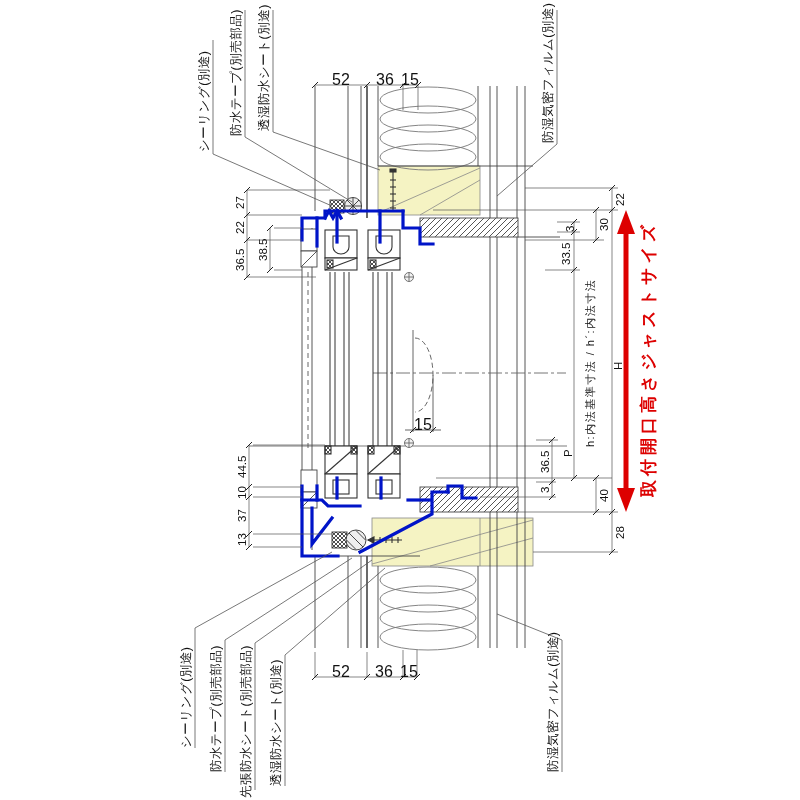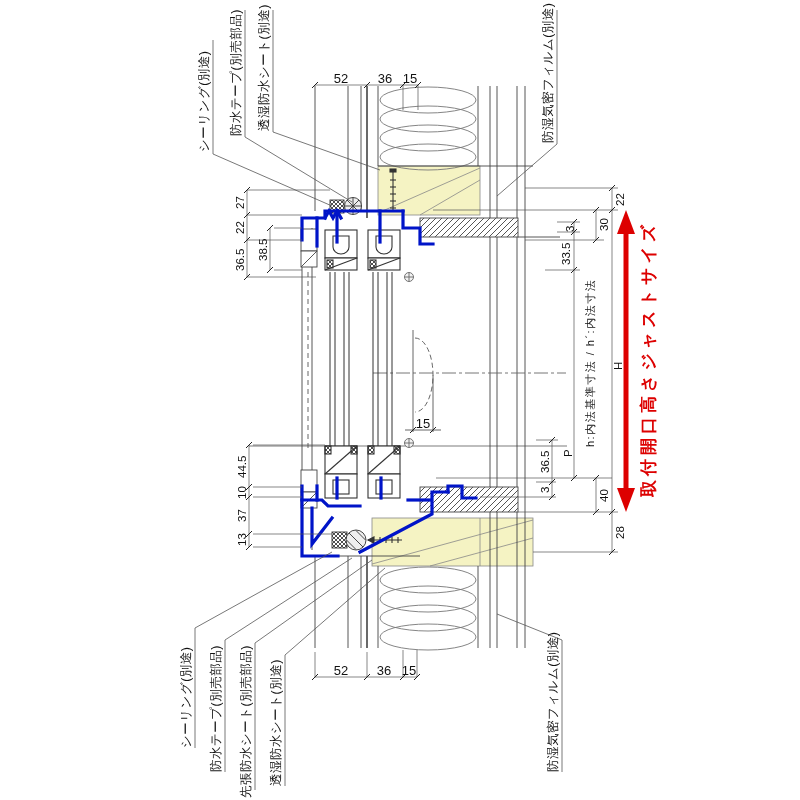--- a/index.html
+++ b/index.html
@@ -4,21 +4,21 @@
 <style>
   html,body{margin:0;padding:0;}
   body{width:800px;height:800px;background:#fff;position:relative;overflow:hidden;
        font-family:"Liberation Sans","DejaVu Sans",sans-serif;color:#111;}
   .stage{position:absolute;left:0;top:0;width:800px;height:800px;}
   svg.draw{position:absolute;left:0;top:0;}
   .vtxt{position:absolute;white-space:nowrap;transform-origin:0 0;transform:rotate(-90deg);
         font-size:12.5px;letter-spacing:.5px;color:#111;}
   .vnum{position:absolute;white-space:nowrap;transform-origin:0 0;transform:rotate(-90deg);
         font-size:11.5px;letter-spacing:0;color:#111;}
-  .hnum{position:absolute;transform:translateX(-50%);font-size:13px;color:#111;white-space:nowrap;}
+  .hnum{position:absolute;transform:translateX(-50%);font-size:16px;color:#111;white-space:nowrap;}
   .hnote{font-size:11px;letter-spacing:1.5px;color:#111;}
   .red-note{font-size:17px;font-weight:bold;letter-spacing:4px;color:#dd0000;}
 </style>
 </head>
 <body>
 
 <div class="stage">
 
 <svg class="draw" width="800" height="800" viewBox="0 0 800 800">
   <defs>

